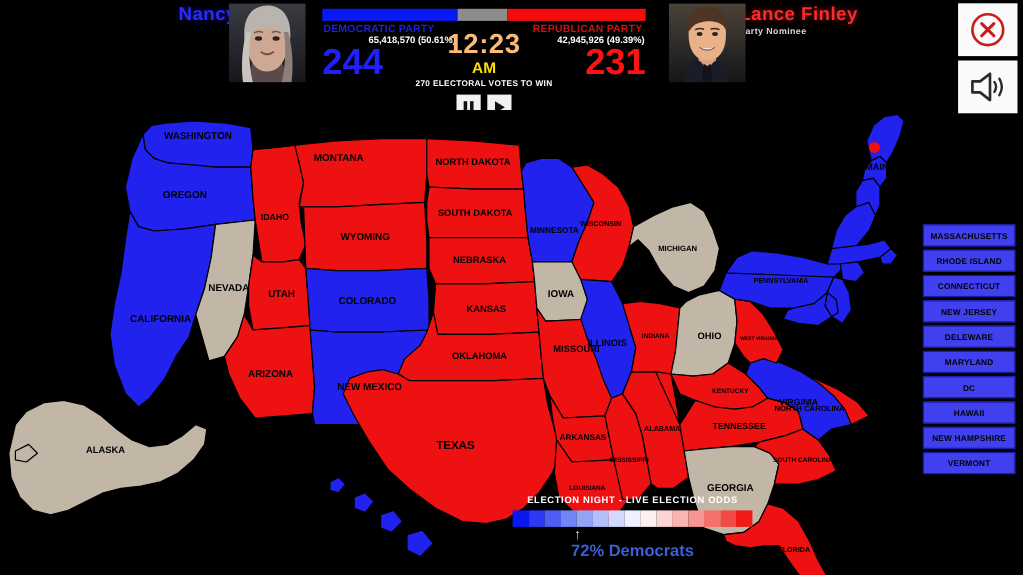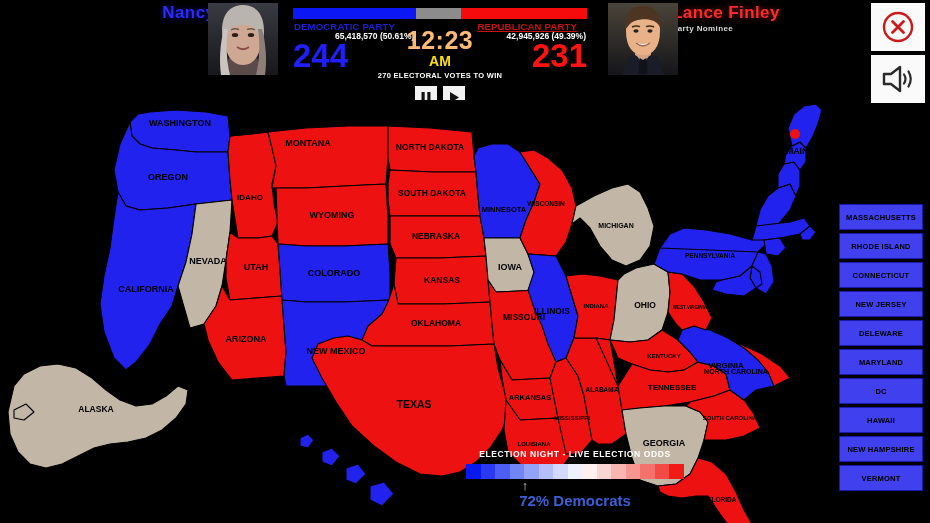--- a/index.html
+++ b/index.html
@@ -29,21 +29,21 @@
 
   
   .score { position: absolute; left: 293px; top: 8px; width: 294px; height: 70px; }
   .bar { display: flex; width: 100%; height: 11px; }
   .bar-d { background: #0b17f5; }
   .bar-g { background: #8c8c8c; }
   .bar-r { background: #f50b0b; }
 
   .party-lbl { position: absolute; top: 13px; font-size: 9.5px; font-weight: bold; letter-spacing: .2px; }
   .party-lbl.dem { left: 1px; color: #1f1fdd; }
-  .party-lbl.rep { right: 10px; color: #cc1111; text-decoration: underline; }
+  .party-lbl.rep { right: 3px; color: #cc1111; }
   .votes { position: absolute; top: 23px; font-size: 8.5px; font-weight: bold; color: #fff; }
   .votes.dem { left: 14px; padding-left: 28px; }
   .votes.rep { right: 1px; }
   .ev { position: absolute; top: 31px; font-size: 33px; font-weight: bold; line-height: 34px; }
   .ev.dem { left: 0px; color: #1f1fff; text-align: right; }
   .ev.rep { right: 0px; color: #ff1212; }
 
   .clock { position: absolute; left: 0; right: 0; top: 19px; text-align: center; }
   .clock-time { font-size: 25px; font-weight: bold; color: #fdba74; line-height: 26px; letter-spacing: .5px; }
   .clock-ampm { font-size: 14px; font-weight: bold; color: #ffe000; line-height: 16px; text-align: center; }
@@ -62,21 +62,21 @@
   
   .map { position: absolute; left: 0; top: 100px; width: 840px; height: 423px; }
   .map svg { display: block; width: 840px; height: 423px; }
 
   .stlabel { font-family: "Liberation Sans", sans-serif; font-weight: bold; fill: #000;
              text-anchor: middle; dominant-baseline: middle; paint-order: stroke; }
 
   
   .statelist { position: absolute; right: 7px; top: 204px; width: 84px;
                display: flex; flex-direction: column; gap: 3px; }
-  .statebtn { height: 26px; background: #4040ee; border: 1px solid #1a1aa8;
+  .statebtn { height: 20px; background: #4040ee; border: 1px solid #1a1aa8;
               color: #000; font-size: 7.5px; font-weight: bold; letter-spacing: .2px;
               display: flex; align-items: center; justify-content: center; }
 
   
   .legend { position: absolute; left: 463px; top: 449px; width: 224px; text-align: center; }
   .legend-title { font-size: 8.5px; font-weight: bold; color: #fff; letter-spacing: .6px; }
   .legend-bar { display: flex; width: 218px; height: 15px; margin: 5px auto 0; }
   .legend-bar i { flex: 1 1 auto; display: block; height: 100%; }
   .legend-ptr { position: relative; height: 13px; }
   .legend-ptr span { position: absolute; color: #d9d9d9; font-size: 13px; line-height: 13px; }

